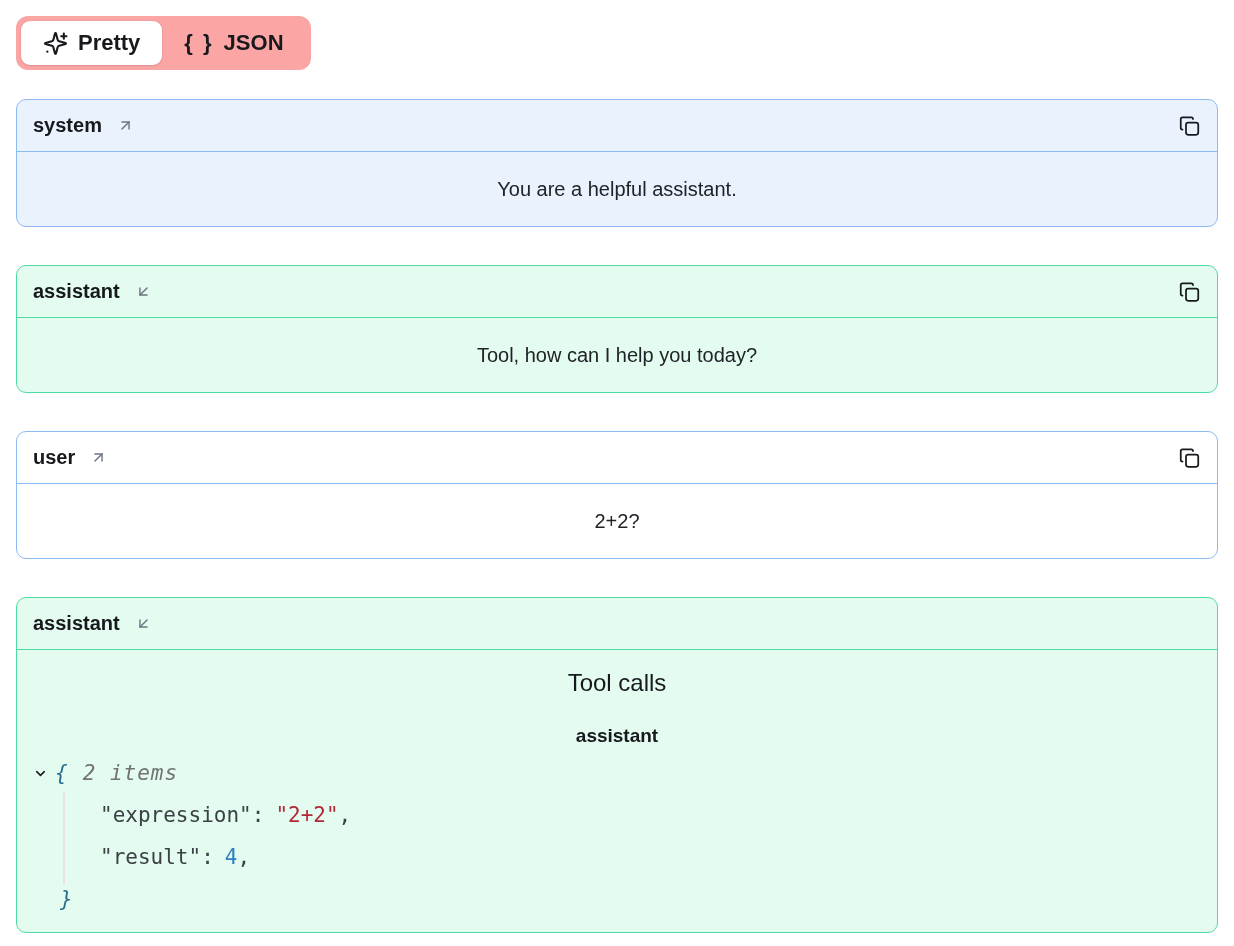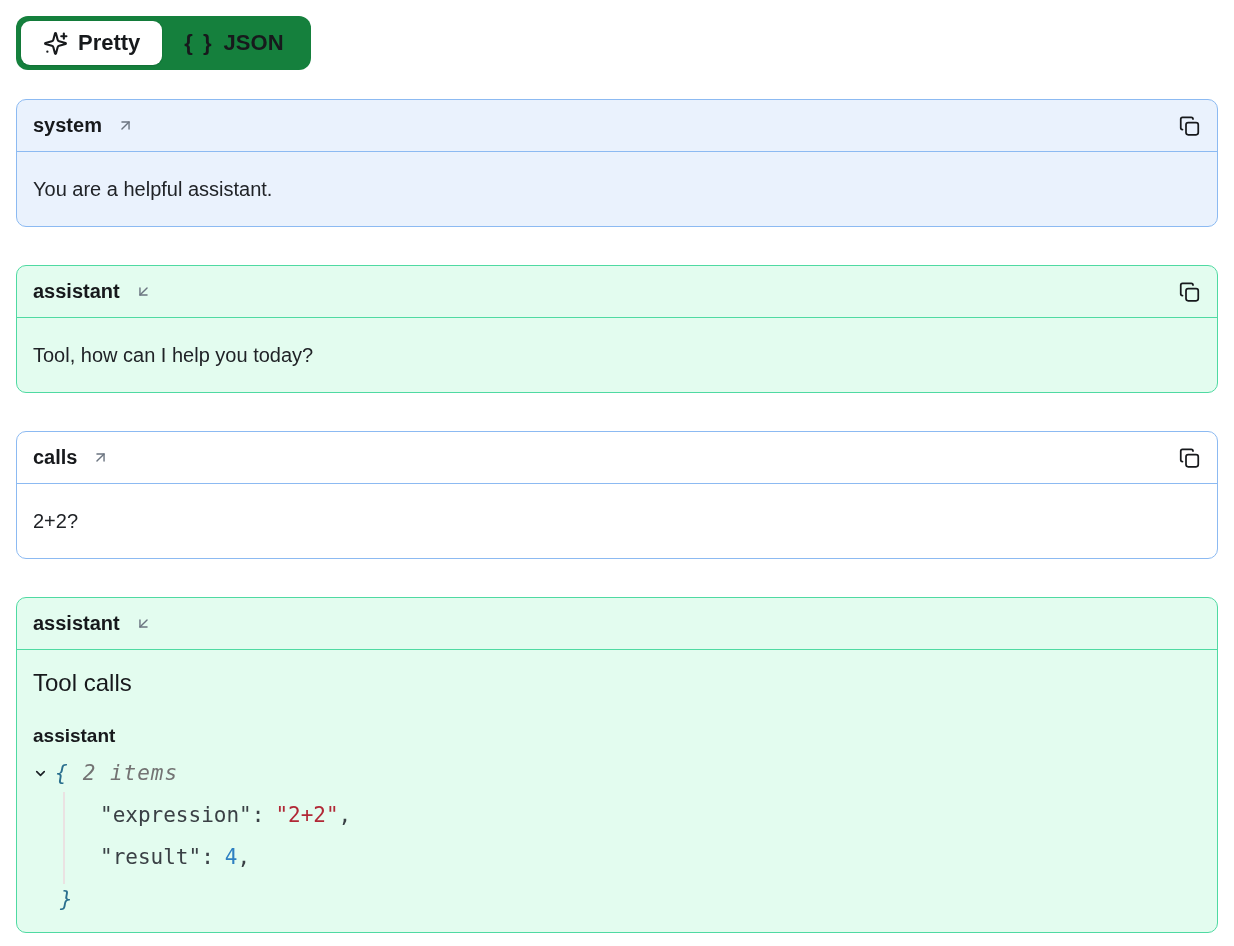--- a/index.html
+++ b/index.html
@@ -10,21 +10,21 @@
     background: #ffffff;
     font-family: "Liberation Sans", sans-serif;
     color: #1d2127;
     padding: 16px;
   }
 
   
   .toggle {
     display: inline-flex;
     align-items: center;
-    background: #15803d;
+    background: #fca5a5;
     border-radius: 12px;
     padding: 5px;
   }
   .toggle-opt {
     display: inline-flex;
     align-items: center;
     gap: 10px;
     padding: 9px 22px;
     font-family: "Liberation Sans", sans-serif;
     font-size: 22px;
@@ -82,20 +82,21 @@
     cursor: pointer;
     display: inline-flex;
   }
   .copy-btn svg { stroke: #17191c; }
 
   .card-body {
     padding: 24px 16px;
     font-size: 20px;
     color: #202327;
     line-height: 1.3;
+    text-align: center;
   }
 
   
   .tool-body { padding: 17px 16px 12px; }
   .tool-section-title { font-size: 24px; font-weight: 500; color: #17191c; margin-bottom: 25px; }
   .tool-name { font-size: 19px; font-weight: 600; color: #17191c; margin-bottom: 4px; }
 
   .json-tree {
     position: relative;
     font-family: "DejaVu Sans Mono", monospace;
@@ -190,21 +191,21 @@
           </svg>
       </span>
     </button>
   </header>
   <div class="card-body">Tool, how can I help you today?</div>
 </section>
 
 
 <section class="card user">
   <header class="card-header">
-    <span class="role">calls</span>
+    <span class="role">user</span>
     <span class="icon dir-icon">
       <svg width="17" height="17" viewBox="0 0 24 24" fill="none" stroke-width="2" stroke="#6b7480" stroke-linecap="round" stroke-linejoin="round">
           <path d="M7 7h10v10"></path>
           <path d="M7 17 17 7"></path>
         </svg>
     </span>
     <button class="copy-btn">
       <span class="icon">
         <svg width="21" height="21" viewBox="0 0 24 24" fill="none" stroke-width="2" stroke-linecap="round" stroke-linejoin="round">
             <rect width="14" height="14" x="8" y="8" rx="2.5" ry="2.5"></rect>

